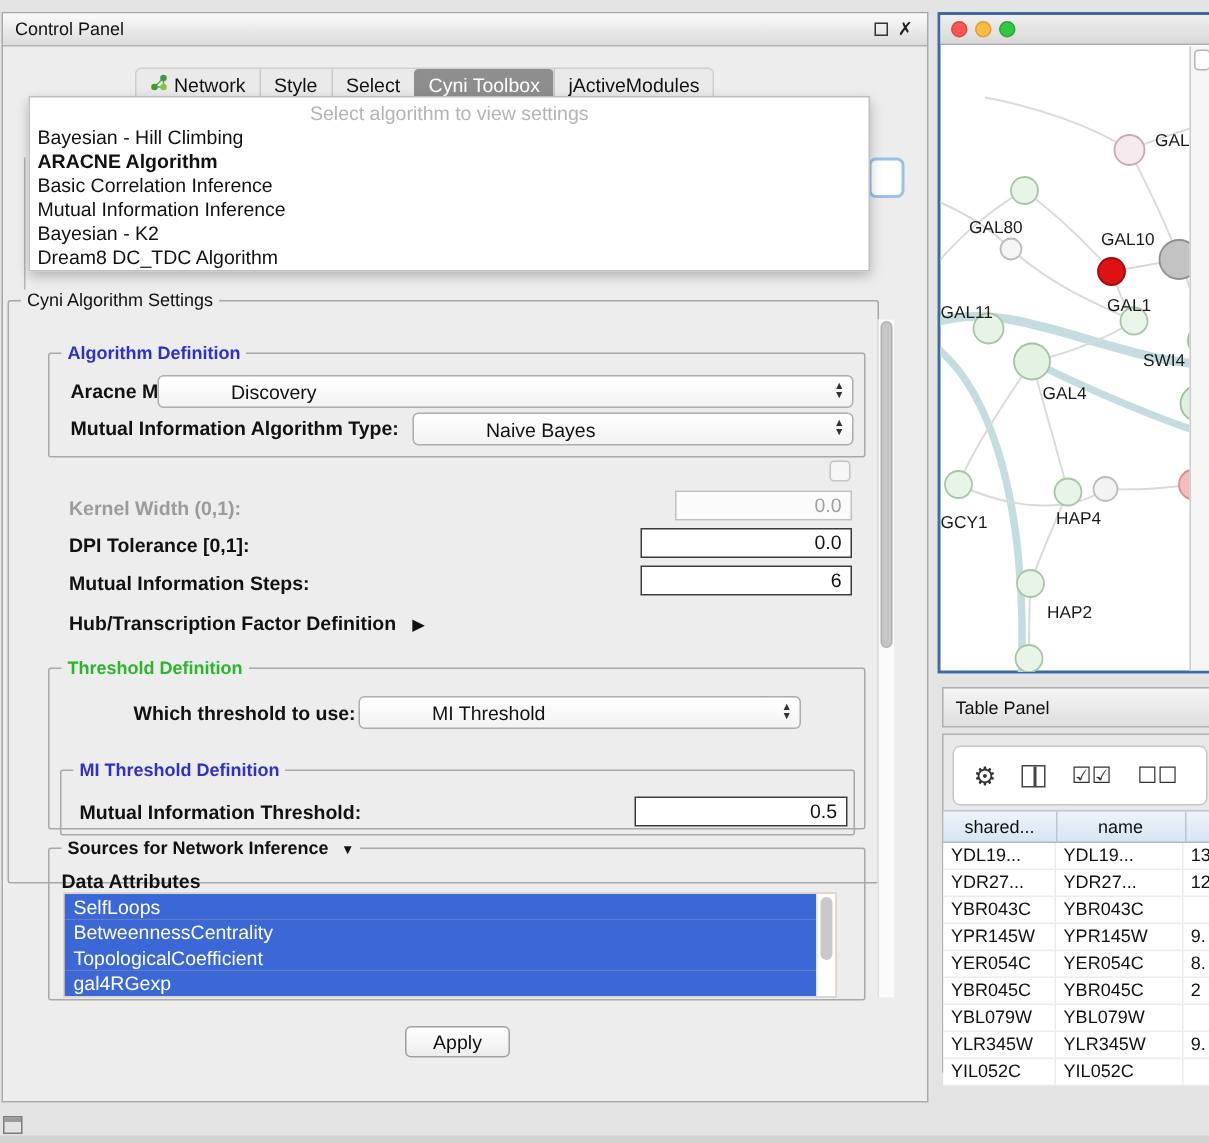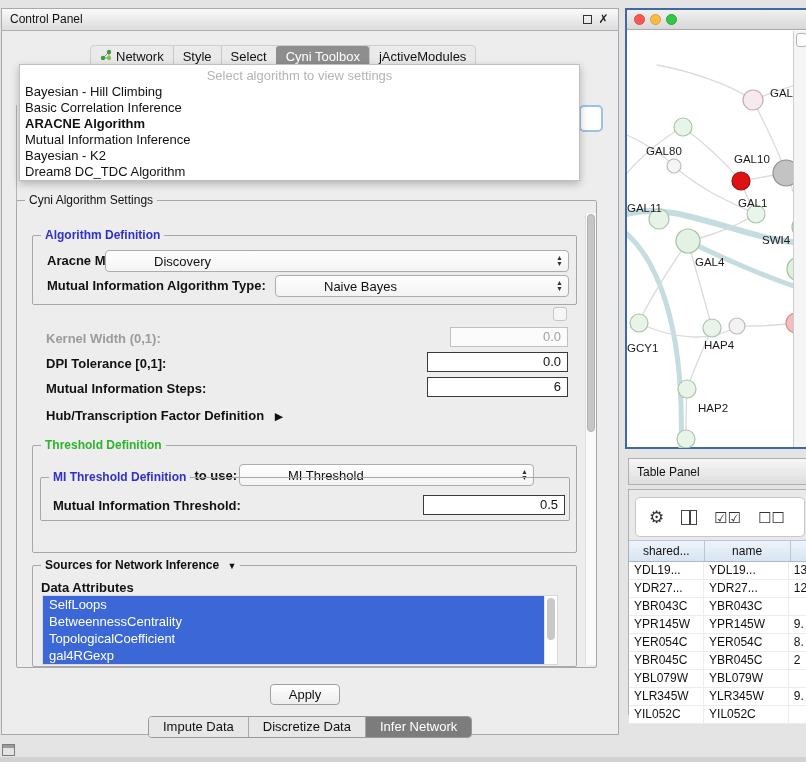--- a/index.html
+++ b/index.html
@@ -25,24 +25,24 @@
   #algo-popup{left:17px;top:55px;width:561px;height:117px;background:#fff;border:1px solid #bfbfbf;box-shadow:0 3px 8px rgba(0,0,0,.25);z-index:50;}
   #algo-placeholder{margin-top:3px;height:16px;line-height:16px;text-align:center;color:#b4b4b4;}
   .algo-item{height:16px;line-height:16px;padding-left:5px;white-space:nowrap;}
   .algo-item.bold{font-weight:bold;}
   #combo-fragment{left:577px;top:96px;width:24px;height:27px;background:#fff;border:2px solid #9cc0e8;border-radius:5px;z-index:10;}
   #behind-line{left:14px;top:96px;width:1px;height:96px;background:#b5b5b5;}
 
   
   .groupbox{border:1px solid #a8a8a8;border-radius:2px;}
   .gtitle{position:absolute;top:-8px;left:8px;background:#ededed;padding:0 4px;font-size:12px;font-weight:bold;white-space:nowrap;}
-  #main-group{left:14px;top:191px;width:581px;height:468px;}
+  #main-group{left:3px;top:191px;width:581px;height:389px;}
   #algdef-group{left:30px;top:226px;width:545px;height:70px;}
   #threshold-group{left:30px;top:436px;width:545px;height:108px;}
-  #mithr-group{left:38px;top:468px;width:530px;height:44px;}
+  #mithr-group{left:38px;top:504px;width:530px;height:44px;}
   #sources-group{left:30px;top:556px;width:545px;height:102px;}
 
   .flabel{font-weight:bold;font-size:13px;white-space:nowrap;}
   .flabel.dis{color:#9b9b9b;}
 
   
   .combo{background:linear-gradient(#ffffff,#f3f3f3);border:1px solid #adadad;border-radius:4px;display:flex;align-items:center;padding:0 2px 0 8px;height:22px;}
   .combo .cval{flex:1;white-space:nowrap;overflow:hidden;margin-left:40px;}
   .combo .arrows{display:flex;flex-direction:column;align-items:center;line-height:6px;font-size:7px;color:#333;padding:0 3px;}
 
@@ -132,22 +132,22 @@
         </div>
       </div>
 
     <div id="behind-line" class="abs"></div>
     <div id="combo-fragment" class="abs"></div>
 
     <div id="algo-popup" class="abs">
       <div id="algo-placeholder">Select algorithm to view settings</div>
       <div id="algo-items">
           <div class="algo-item">Bayesian - Hill Climbing</div>
+          <div class="algo-item bold">ARACNE Algorithm</div>
           <div class="algo-item">Basic Correlation Inference</div>
-          <div class="algo-item bold">ARACNE Algorithm</div>
           <div class="algo-item">Mutual Information Inference</div>
           <div class="algo-item">Bayesian - K2</div>
           <div class="algo-item">Dream8 DC_TDC Algorithm</div>
         </div>
     </div>
 
     <div id="main-group" class="abs groupbox">
       <span class="gtitle" style="font-weight:normal;">Cyni Algorithm Settings</span>
     </div>
 
@@ -224,25 +224,20 @@
           <div class="attr-item" style="background: rgb(60, 103, 214);">TopologicalCoefficient</div>
           <div class="attr-item" style="background: rgb(60, 103, 214);">gal4RGexp</div>
         </div>
       <div id="attr-scrollbar">
         <div id="attr-thumb"></div>
       </div>
     </div>
 
     <div id="apply-button" class="abs">Apply</div>
 
-    <div id="bottom-tabs" class="abs">
-        <div class="btab">Impute Data</div>
-        <div class="btab">Discretize Data</div>
-        <div class="btab sel">Infer Network</div>
-      </div>
   </div>
 
   <div id="network-window" class="abs">
     <div id="net-titlebar" class="abs">
       <span class="abs light" style="left: 7px; background: rgb(252, 87, 83); border: 1px solid rgb(216, 74, 66);" id="light-red"></span>
       <span class="abs light" style="left: 23px; background: rgb(253, 188, 64); border: 1px solid rgb(216, 158, 51);" id="light-yellow"></span>
       <span class="abs light" style="left: 39px; background: rgb(51, 199, 72); border: 1px solid rgb(42, 163, 56);" id="light-green"></span>
     </div>
     <svg id="net-canvas" class="abs" width="182" height="417" viewBox="0 0 182 417">
         <path d="M0,183 C50,168 120,212 182,212" stroke="#c5dde1" stroke-width="6" fill="none" stroke-linecap="round"></path>

